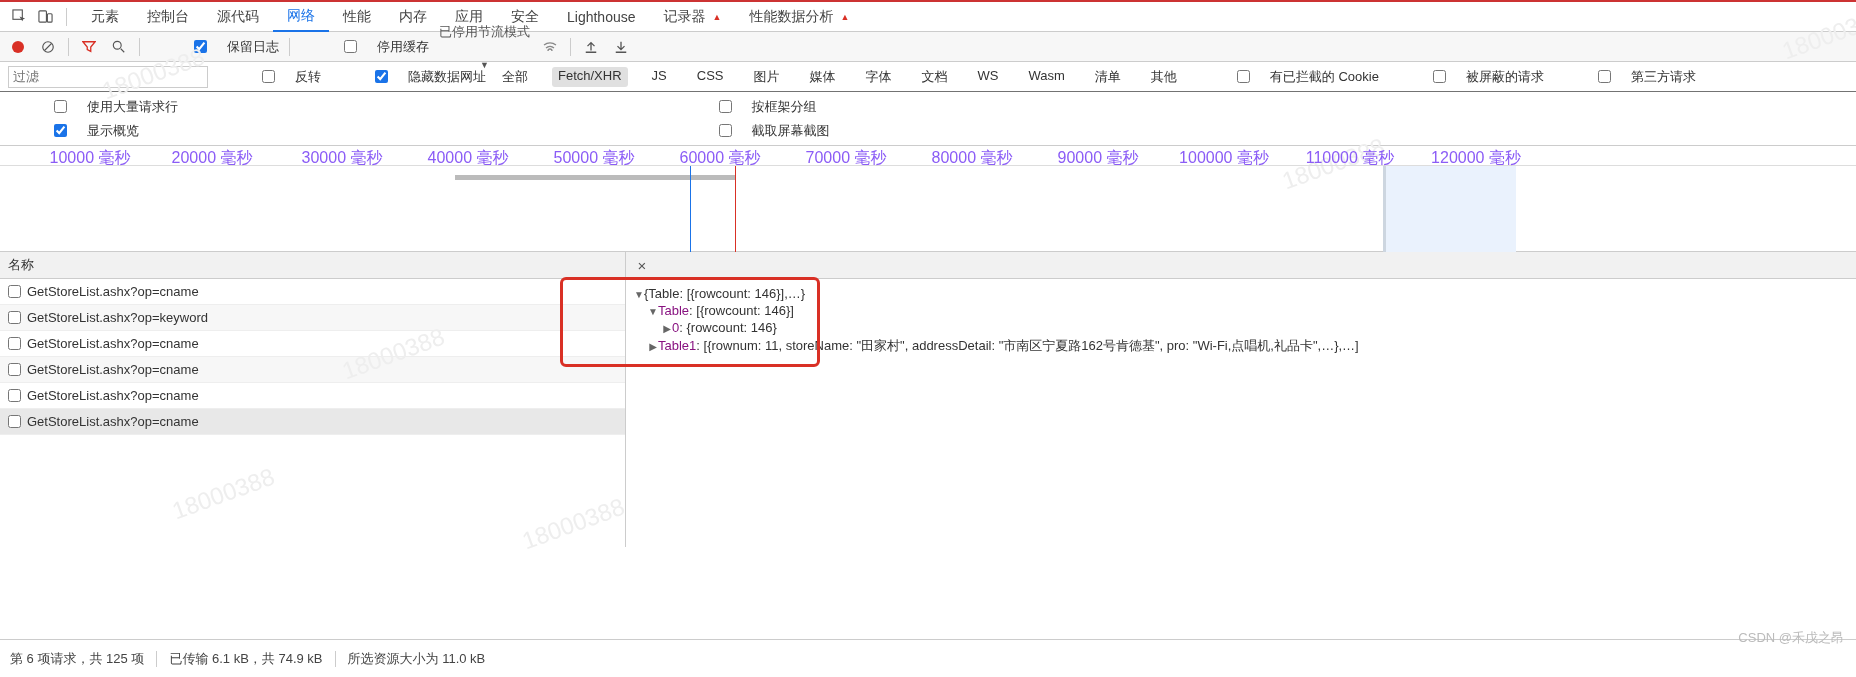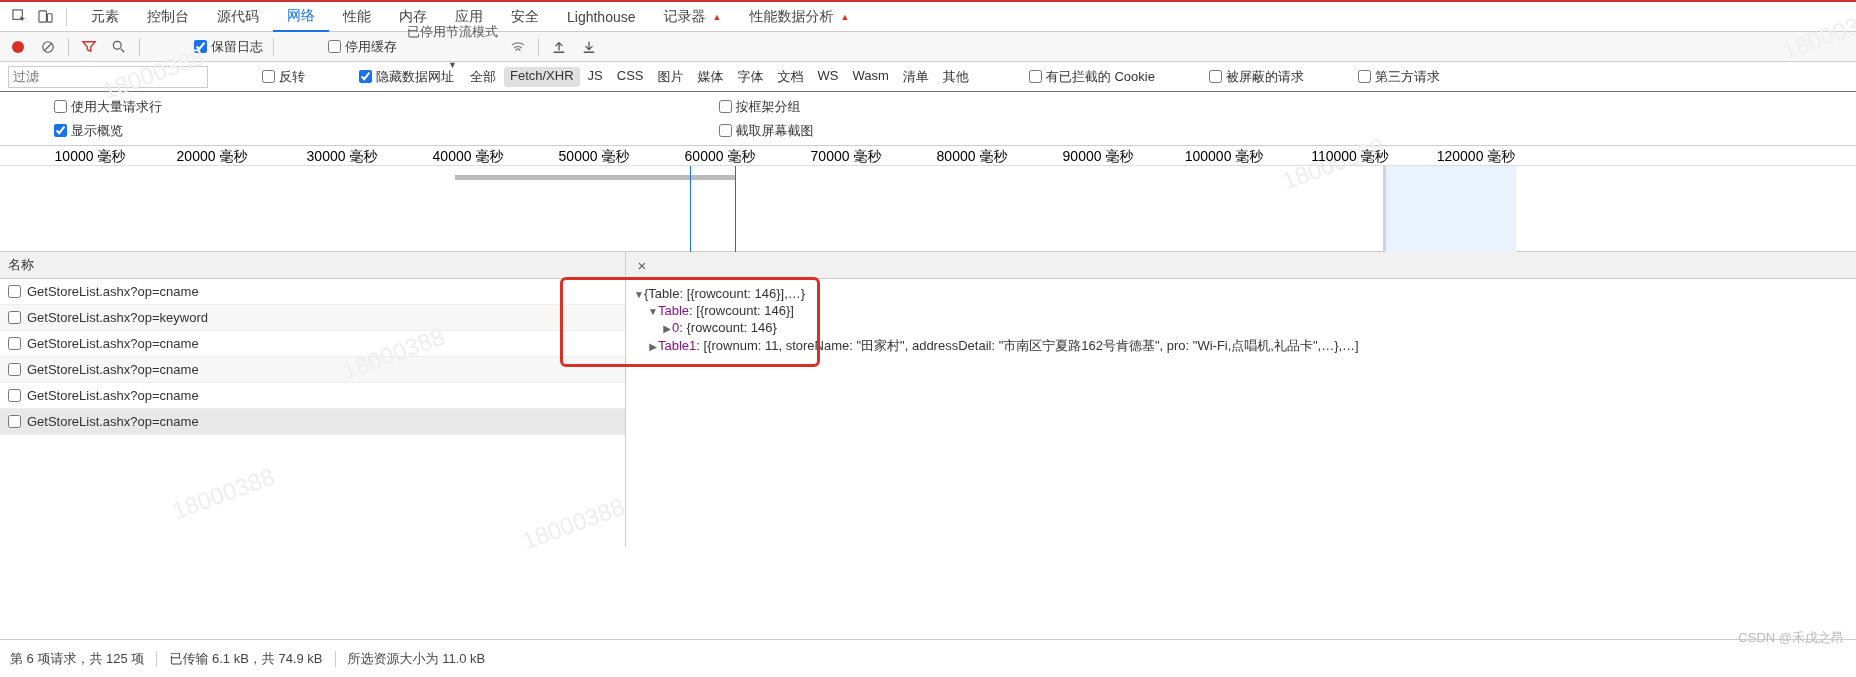--- a/index.html
+++ b/index.html
@@ -10,31 +10,31 @@
 .top-bar .sep { width:1px; height:18px; background:#ccc; margin:0 6px; }
 .top-tabs { display:flex; height:30px; align-items:stretch; }
 .top-tabs .ttab { padding:0 14px; display:flex; align-items:center; cursor:pointer; color:#444; gap:4px; font-size:14px; }
 .top-tabs .ttab.active { border-bottom:2px solid #1a73e8; color:#1a73e8; }
 .tool-row { display:flex; align-items:center; height:30px; border-bottom:1px solid #ccc; padding:0 8px; gap:10px; background:#f7f7f7; }
 .tool-row .icon-btn { width:20px; height:20px; display:flex; align-items:center; justify-content:center; cursor:pointer; }
 .tool-row .sep { width:1px; height:18px; background:#ccc; }
 .rec { width:12px; height:12px; border-radius:50%; background:#d93025; }
 .stop { color:#555; font-size:14px; }
 .funnel { color:#d93025; }
-.chk { display:flex; align-items:center; gap:4px;padding-left:44px; }
+.chk { display:flex; align-items:center; gap:20px;padding-left:44px; }
 .chk input { width:13px; height:13px; accent-color:#1a73e8; }
 .filter-row { display:flex; align-items:center; height:30px; border-bottom:1px solid #737373; padding:0 8px; gap:10px; background:#fff; }
 .filter-input { width:200px; height:22px; border:1px solid #ccc; padding:0 4px; outline:none; }
 .pill { padding:1px 6px; cursor:pointer; }
 .pill.active { background:#e0e0e0; border-radius:3px; }
 .options-row { display:flex; align-items:center; justify-content:space-between; height:54px; border-bottom:1px solid #ccc; padding:0 10px; }
 .options-col { display:flex; flex-direction:column; gap:6px; }
 .timeline-wrap { position:relative; height:106px; border-bottom:1px solid #ccc; }
 .timeline-header { height:20px; border-bottom:1px solid #ddd; display:flex; position:relative; }
-.tl-tick { position:absolute; font-size:14px; color:#000000; top:2px; transform:translateX(-50%); white-space:nowrap; }
+.tl-tick { position:absolute; font-size:16px; color:#8b5cf6; top:2px; transform:translateX(-50%); white-space:nowrap; }
 .tl-body { position:relative; height:86px; }
 .tl-vline { position:absolute; top:0; bottom:0; width:1px; }
 .tl-blue { background:#1a73e8; left:690px; }
 .tl-red { background:#d93025; left:735px; }
 .tl-scrub { position:absolute; height:5px; background:#bbb; top:9px; left:455px; width:280px; }
 .tl-highlight { position:absolute; top:0; bottom:0; width:130px; right:340px; background:#eaf2fd; }
 .tl-end { position:absolute; top:0; bottom:0; width:3px; right:470px; background:#cdd6e0; }
 .main { display:flex; height:295px; }
 .left-pane { width:626px; border-right:1px solid #ccc; display:flex; flex-direction:column; }
 .left-header { height:27px; display:flex; align-items:center; padding:0 8px; background:#f1f1f1; border-bottom:1px solid #ccc; color:#333; }
@@ -155,21 +155,21 @@
 <div class="filter-row">
   <input class="filter-input" placeholder="过滤" style="">
   <label class="chk">
       <input type="checkbox" style="">
       <span>反转</span>
     </label>
   <label class="chk">
       <input type="checkbox" checked="" style="">
       <span>隐藏数据网址</span>
     </label>
-  <div id="type-pills" style="display:flex;gap:2px;">
+  <div id="type-pills" style="display:flex;gap:18px;">
       <span class="pill">全部</span>
       <span class="pill active">Fetch/XHR</span>
       <span class="pill">JS</span>
       <span class="pill">CSS</span>
       <span class="pill">图片</span>
       <span class="pill">媒体</span>
       <span class="pill">字体</span>
       <span class="pill">文档</span>
       <span class="pill">WS</span>
       <span class="pill">Wasm</span>

